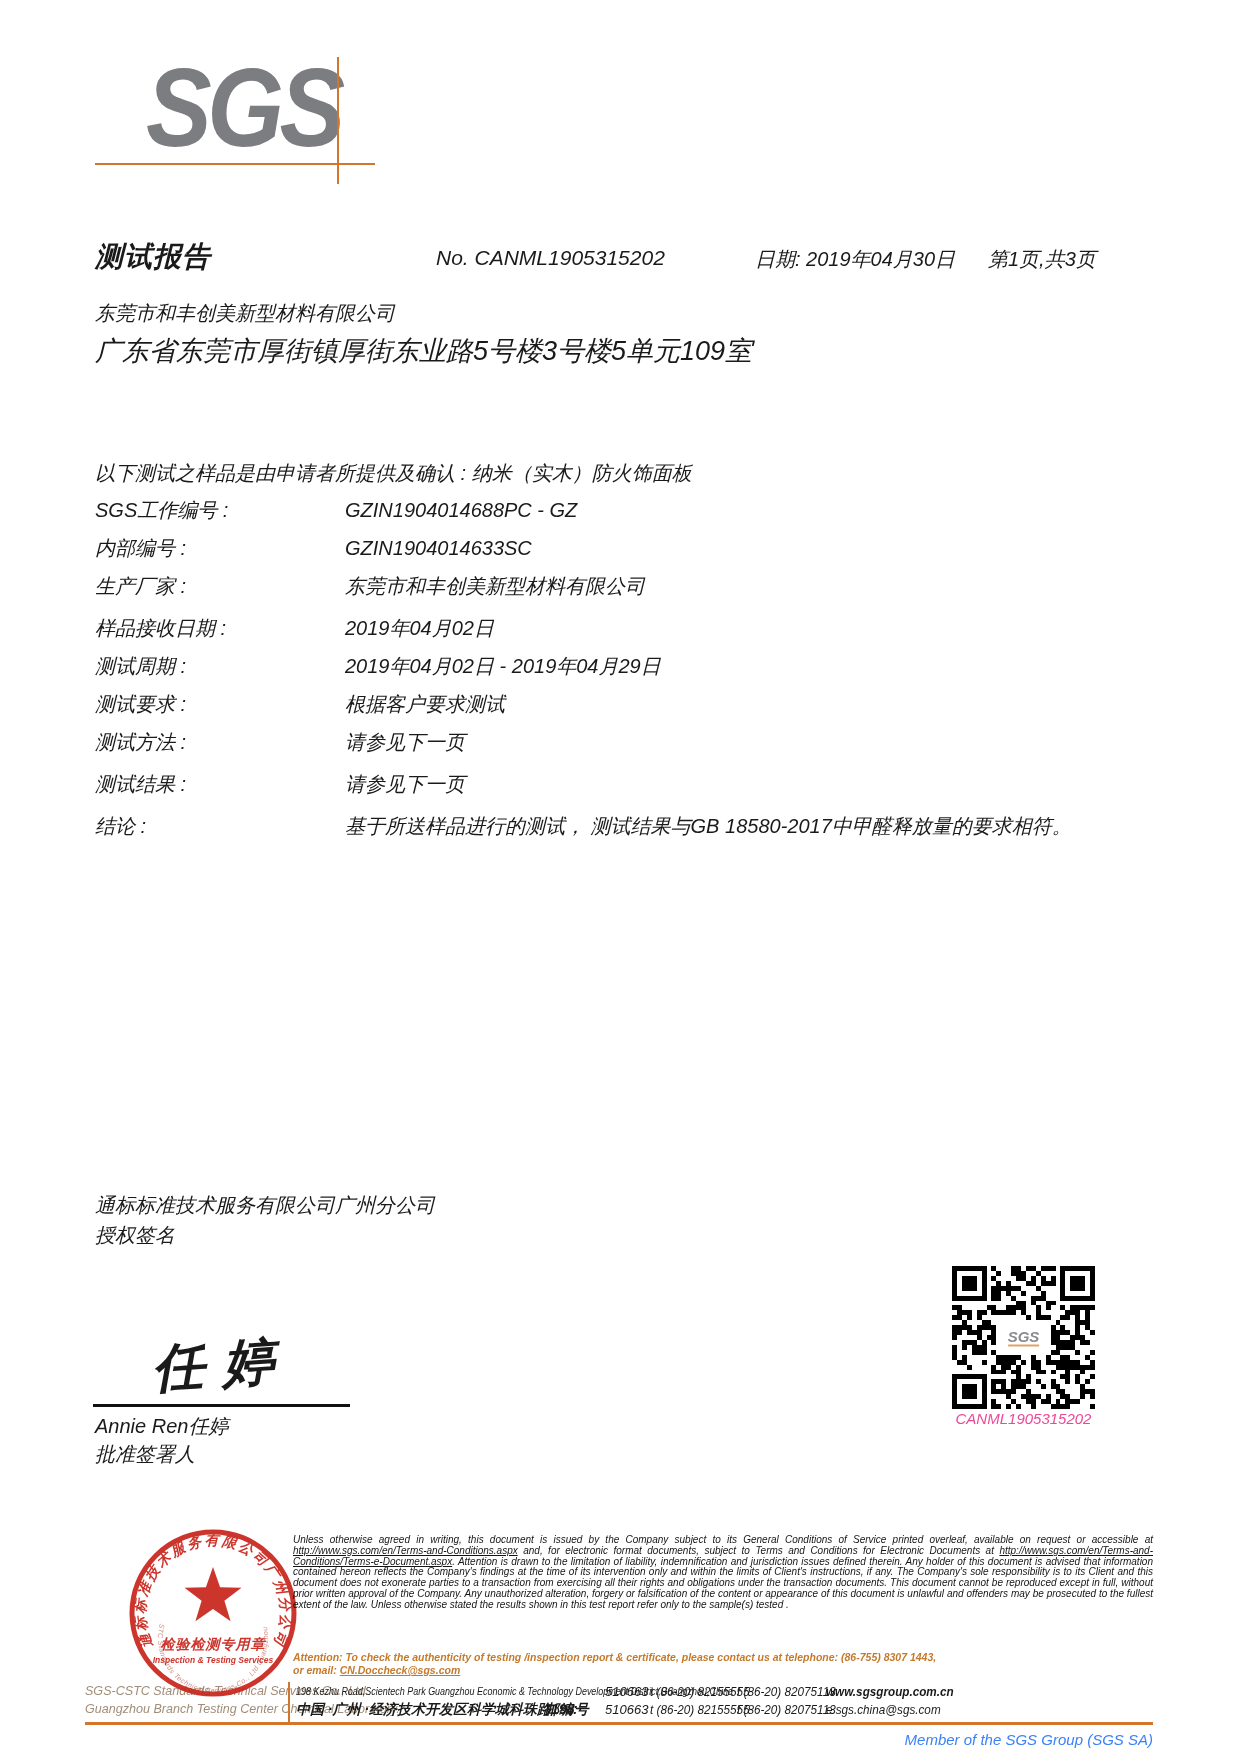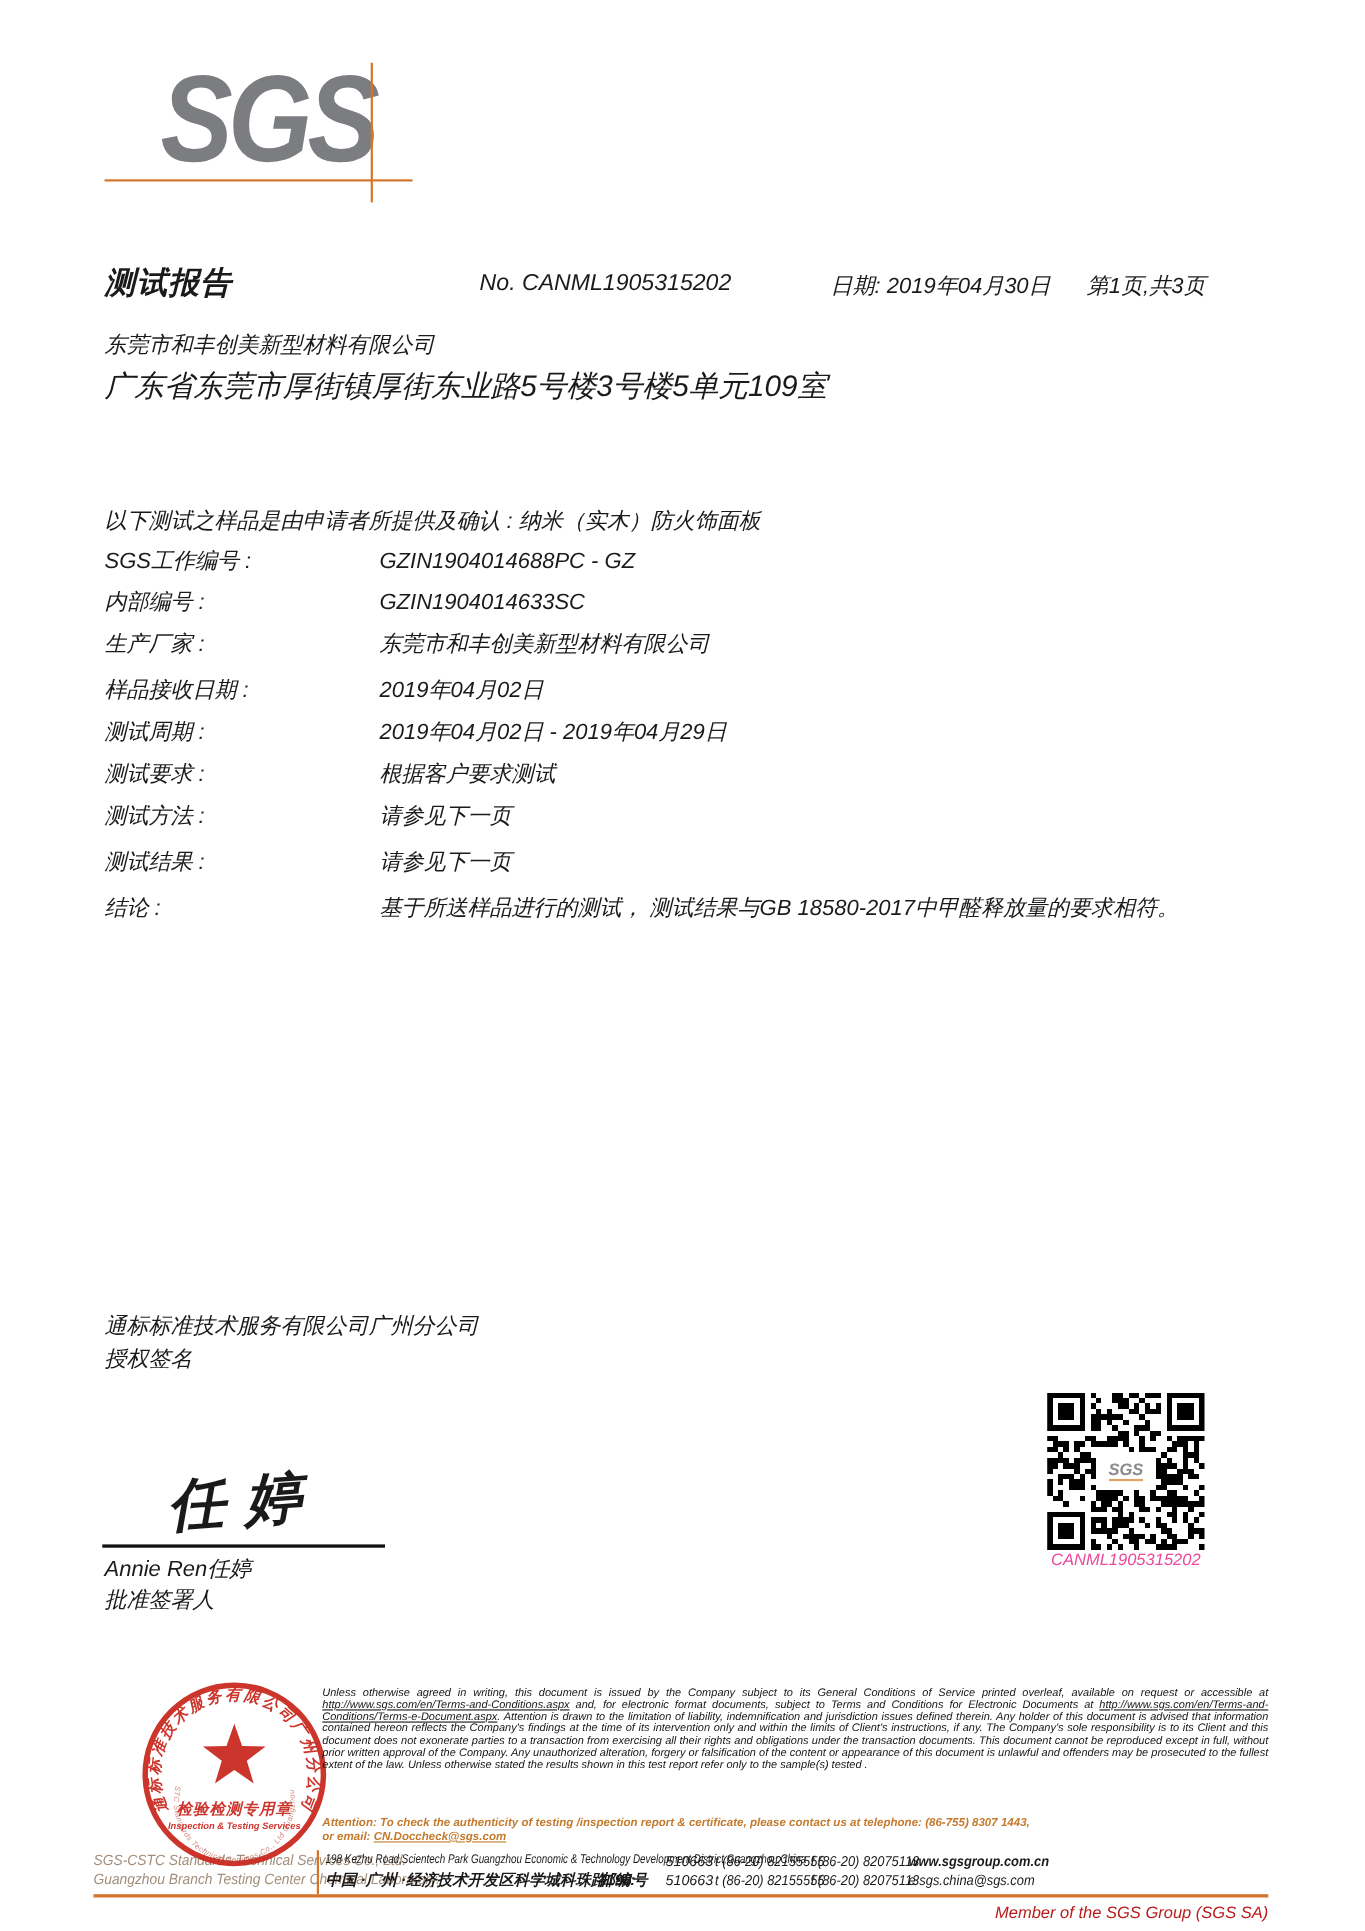--- a/index.html
+++ b/index.html
@@ -71,21 +71,21 @@
   .addr-en-tel{position:absolute;left:650px;top:1684px;font-size:13px;transform:scaleX(.9);transform-origin:left;white-space:nowrap;}
   .addr-en-fax{position:absolute;left:737px;top:1684px;font-size:13px;transform:scaleX(.9);transform-origin:left;white-space:nowrap;}
   .addr-en-web{position:absolute;left:826px;top:1684px;font-size:13px;font-weight:700;transform:scaleX(.9);transform-origin:left;white-space:nowrap;}
   .addr-cn-street{position:absolute;left:296px;top:1701px;font-size:14px;font-weight:700;white-space:nowrap;}
   .addr-cn-postal-label{position:absolute;left:545px;top:1701px;font-size:14px;font-weight:700;}
   .addr-cn-postal{position:absolute;left:605px;top:1702px;font-size:13px;}
   .addr-cn-tel{position:absolute;left:650px;top:1702px;font-size:13px;transform:scaleX(.9);transform-origin:left;white-space:nowrap;}
   .addr-cn-fax{position:absolute;left:737px;top:1702px;font-size:13px;transform:scaleX(.9);transform-origin:left;white-space:nowrap;}
   .addr-cn-email{position:absolute;left:826px;top:1702px;font-size:13px;transform:scaleX(.9);transform-origin:left;white-space:nowrap;}
   .footer-rule{position:absolute;left:85px;top:1722px;width:1068px;height:3px;background:#d4752c;}
-  .member-line{position:absolute;left:753px;top:1731px;width:400px;text-align:right;font-size:15px;color:#b91c1c;}
+  .member-line{position:absolute;left:753px;top:1731px;width:400px;text-align:right;font-size:15px;color:#3b82f6;}
 </style>
 </head>
 <body>
 
 <div class="page">
 
   <div>
     <div class="logo-letters">SGS</div>
     <div class="logo-hline"></div>
     <div class="logo-vline"></div>

